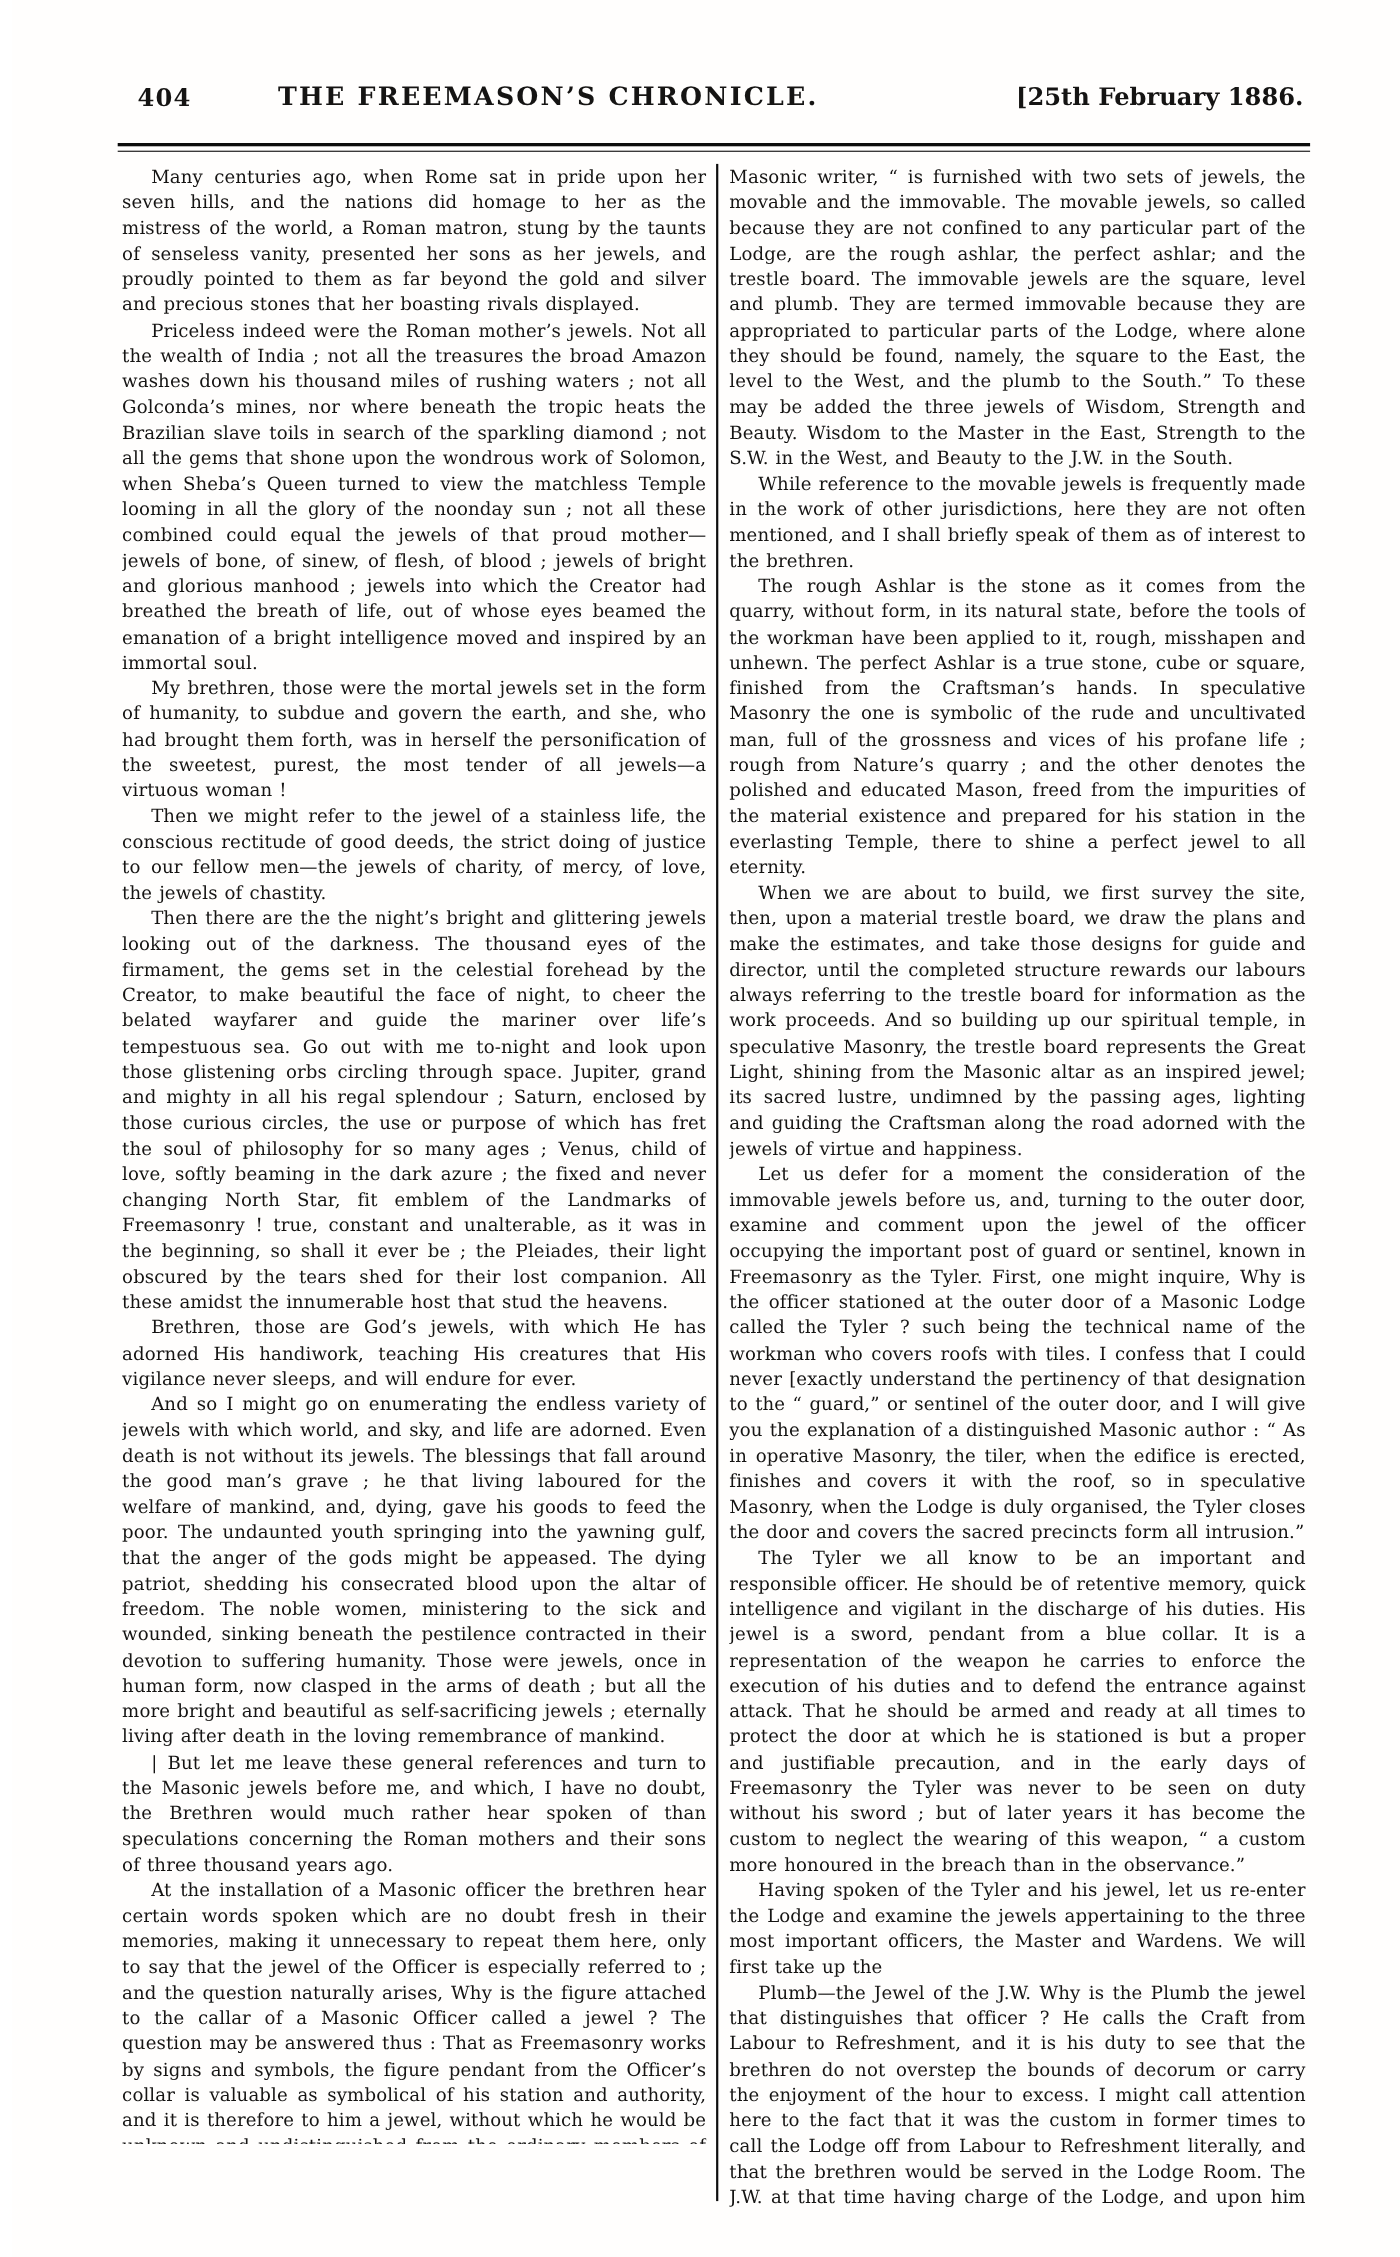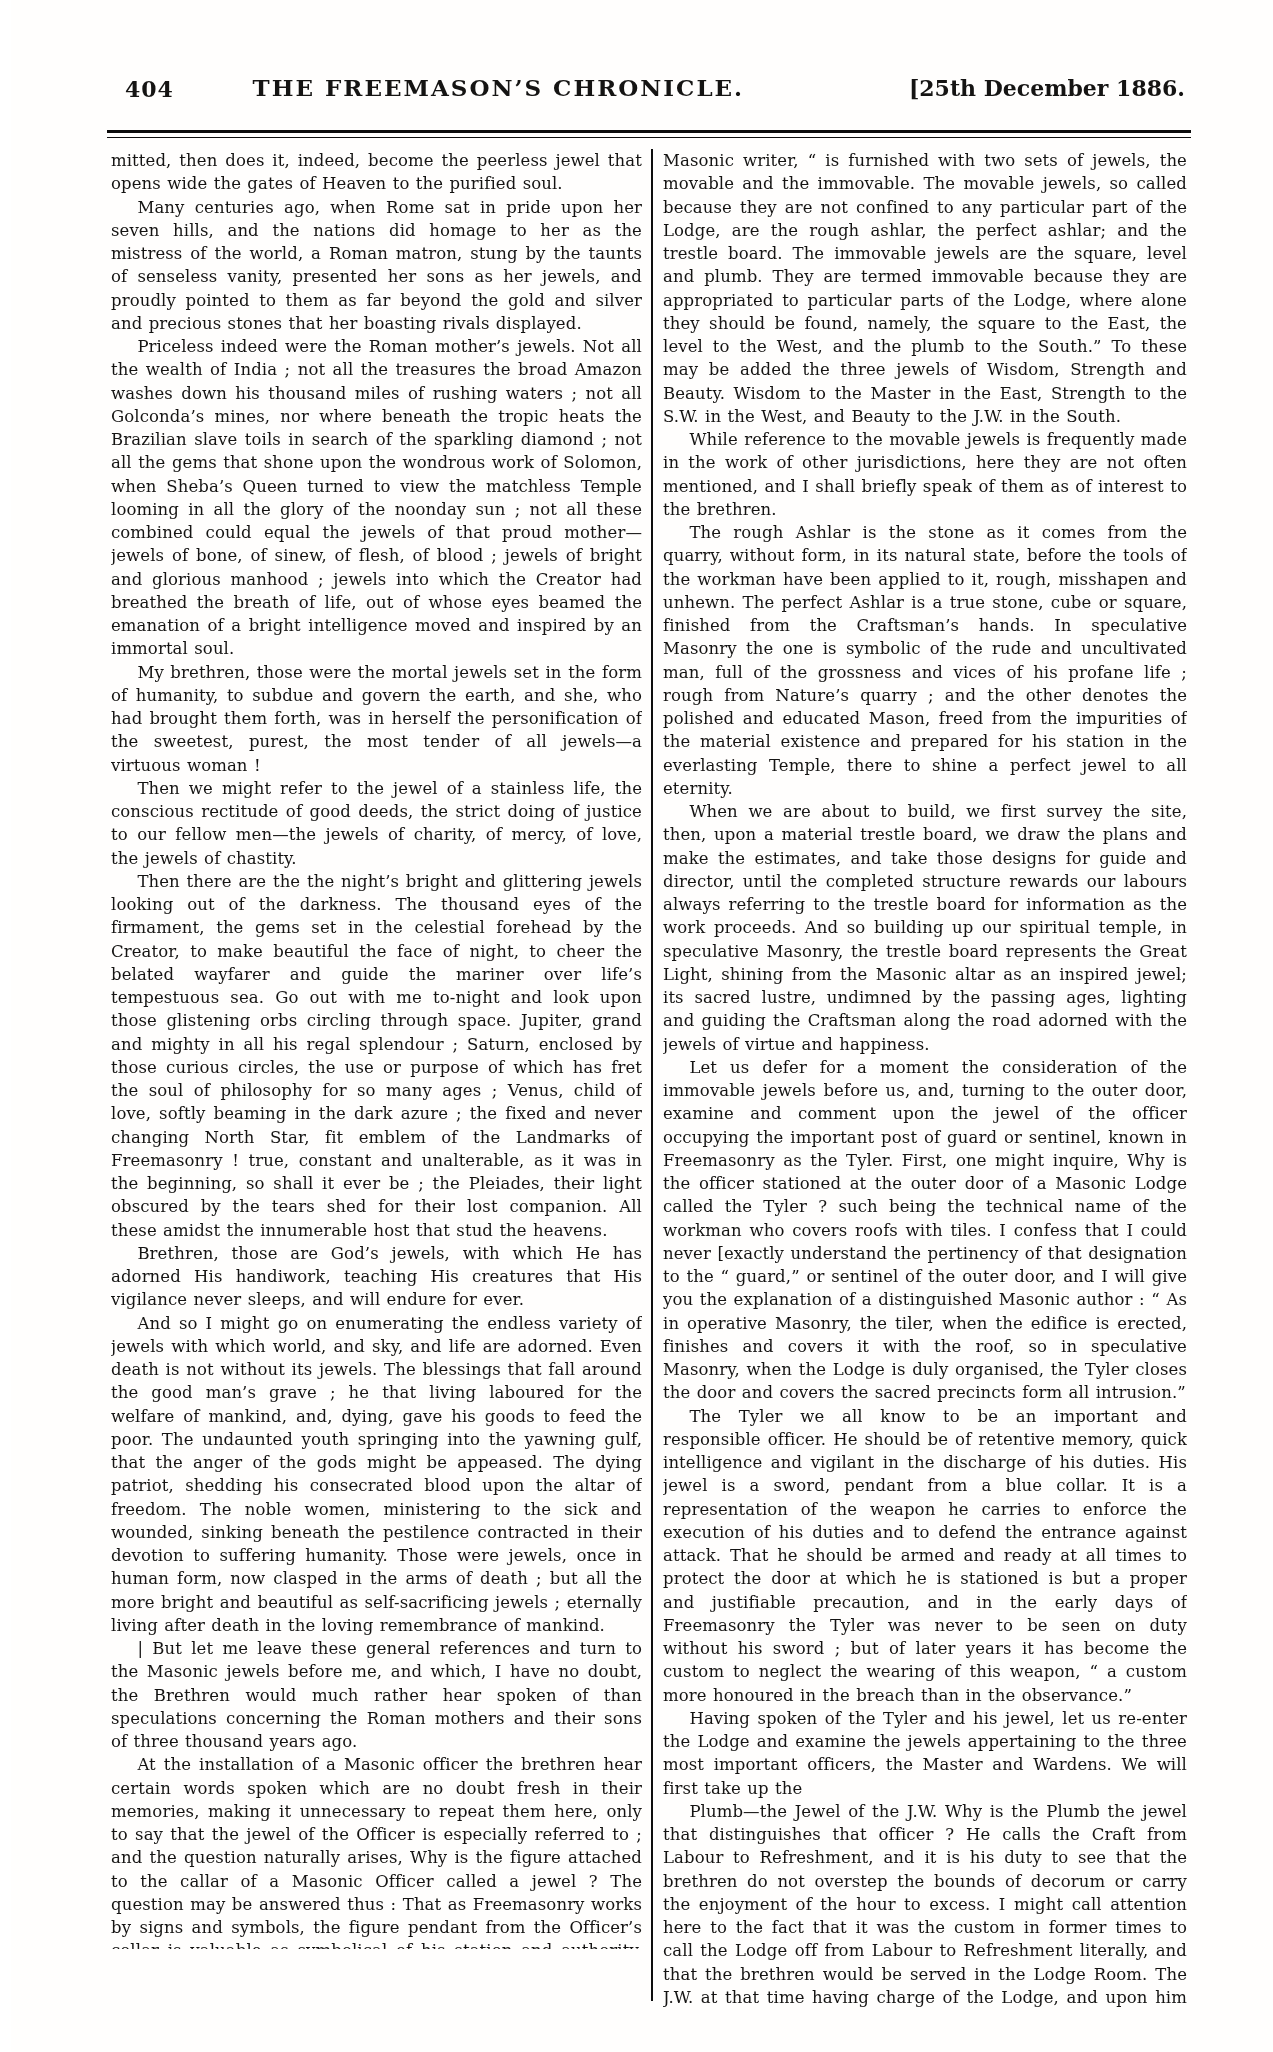--- a/index.html
+++ b/index.html
@@ -95,29 +95,28 @@
   .col p.indent { text-indent: 1.6em; }
 </style>
 </head>
 <body>
 
 <div class="page">
 
   <header class="masthead">
     <span class="pagenum">404</span>
     <span class="title">THE FREEMASON’S CHRONICLE.</span>
-    <span class="date">[25th December 1886.</span>
+    <span class="date">[25th February 1886.</span>
   </header>
 
   <div class="rule-thick"></div>
   <div class="rule-thin"></div>
 
   <main class="columns">
     <section class="col left">
-        <p class="">mitted, then does it, indeed, become the peerless jewel that opens wide the gates of Heaven to the purified soul.</p>
         <p class="indent">Many centuries ago, when Rome sat in pride upon her seven hills, and the nations did homage to her as the mistress of the world, a Roman matron, stung by the taunts of senseless vanity, presented her sons as her jewels, and proudly pointed to them as far beyond the gold and silver and precious stones that her boasting rivals displayed.</p>
         <p class="indent">Priceless indeed were the Roman mother’s jewels.  Not all the wealth of India ; not all the treasures the broad Amazon washes down his thousand miles of rushing waters ; not all Golconda’s mines, nor where beneath the tropic heats the Brazilian slave toils in search of the sparkling diamond ; not all the gems that shone upon the wondrous work of Solomon, when Sheba’s Queen turned to view the matchless Temple looming in all the glory of the noonday sun ; not all these combined could equal the jewels of that proud mother—jewels of bone, of sinew, of flesh, of blood ; jewels of bright and glorious manhood ; jewels into which the Creator had breathed the breath of life, out of whose eyes beamed the emanation of a bright intelligence moved and inspired by an immortal soul.</p>
         <p class="indent">My brethren, those were the mortal jewels set in the form of humanity, to subdue and govern the earth, and she, who had brought them forth, was in herself the personification of the sweetest, purest, the most tender of all jewels—a virtuous woman !</p>
         <p class="indent">Then we might refer to the jewel of a stainless life, the conscious rectitude of good deeds, the strict doing of justice to our fellow men—the jewels of charity, of mercy, of love, the jewels of chastity.</p>
         <p class="indent">Then there are the the night’s bright and glittering jewels looking out of the darkness.  The thousand eyes of the firmament, the gems set in the celestial forehead by the Creator, to make beautiful the face of night, to cheer the belated wayfarer and guide the mariner over life’s tempestuous sea.  Go out with me to-night and look upon those glistening orbs circling through space.  Jupiter, grand and mighty in all his regal splendour ; Saturn, enclosed by those curious circles, the use or purpose of which has fret the soul of philosophy for so many ages ; Venus, child of love, softly beaming in the dark azure ; the fixed and never changing North Star, fit emblem of the Landmarks of Freemasonry !  true, constant and unalterable, as it was in the beginning, so shall it ever be ; the Pleiades, their light obscured by the tears shed for their lost companion.  All these amidst the innumerable host that stud the heavens.</p>
         <p class="indent">Brethren, those are God’s jewels, with which He has adorned His handiwork, teaching His creatures that His vigilance never sleeps, and will endure for ever.</p>
         <p class="indent">And so I might go on enumerating the endless variety of jewels with which world, and sky, and life are adorned.  Even death is not without its jewels.  The blessings that fall around the good man’s grave ; he that living laboured for the welfare of mankind, and, dying, gave his goods to feed the poor.  The undaunted youth springing into the yawning gulf, that the anger of the gods might be appeased.  The dying patriot, shedding his consecrated blood upon the altar of freedom.  The noble women, ministering to the sick and wounded, sinking beneath the pestilence contracted in their devotion to suffering humanity.  Those were jewels, once in human form, now clasped in the arms of death ; but all the more bright and beautiful as self-sacrificing jewels ; eternally living after death in the loving remembrance of mankind.</p>
         <p class="indent">| But let me leave these general references and turn to the Masonic jewels before me, and which, I have no doubt, the Brethren would much rather hear spoken of than speculations concerning the Roman mothers and their sons of three thousand years ago.</p>
         <p class="indent">At the installation of a Masonic officer the brethren hear certain words spoken which are no doubt fresh in their memories, making it unnecessary to repeat them here, only to say that the jewel of the Officer is especially referred to ; and the question naturally arises, Why is the figure attached to the callar of a Masonic Officer called a jewel ?  The question may be answered thus :  That as Freemasonry works by signs and symbols, the figure pendant from the Officer’s collar is valuable as symbolical of his station and authority, and it is therefore to him a jewel, without which he would be unknown and undistinguished from the ordinary members of the Lodge.  “ Every Lodge,” says a</p>
       </section>

